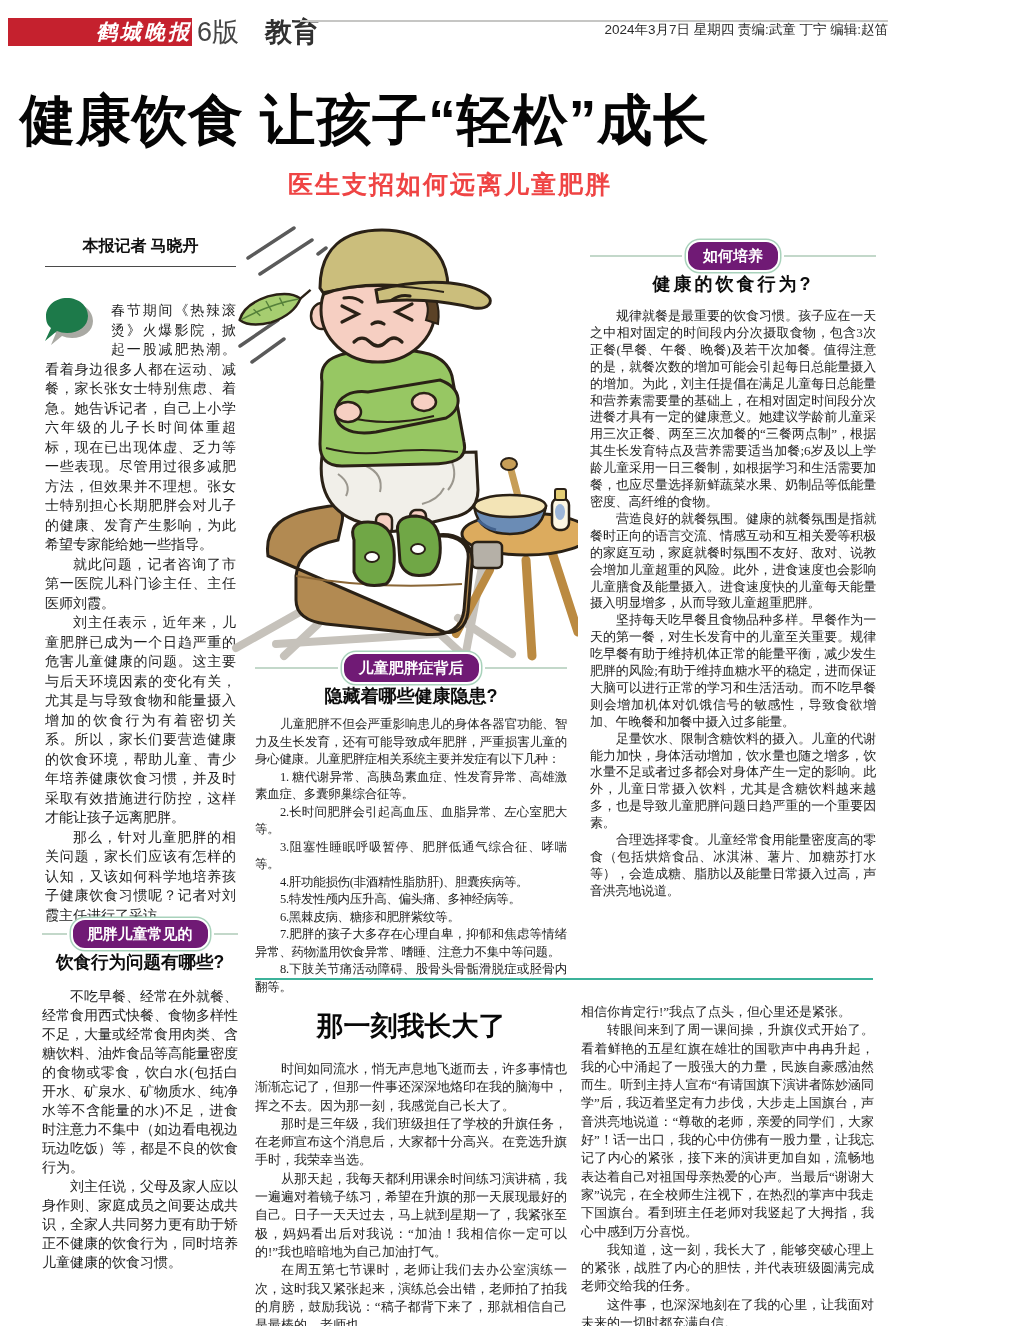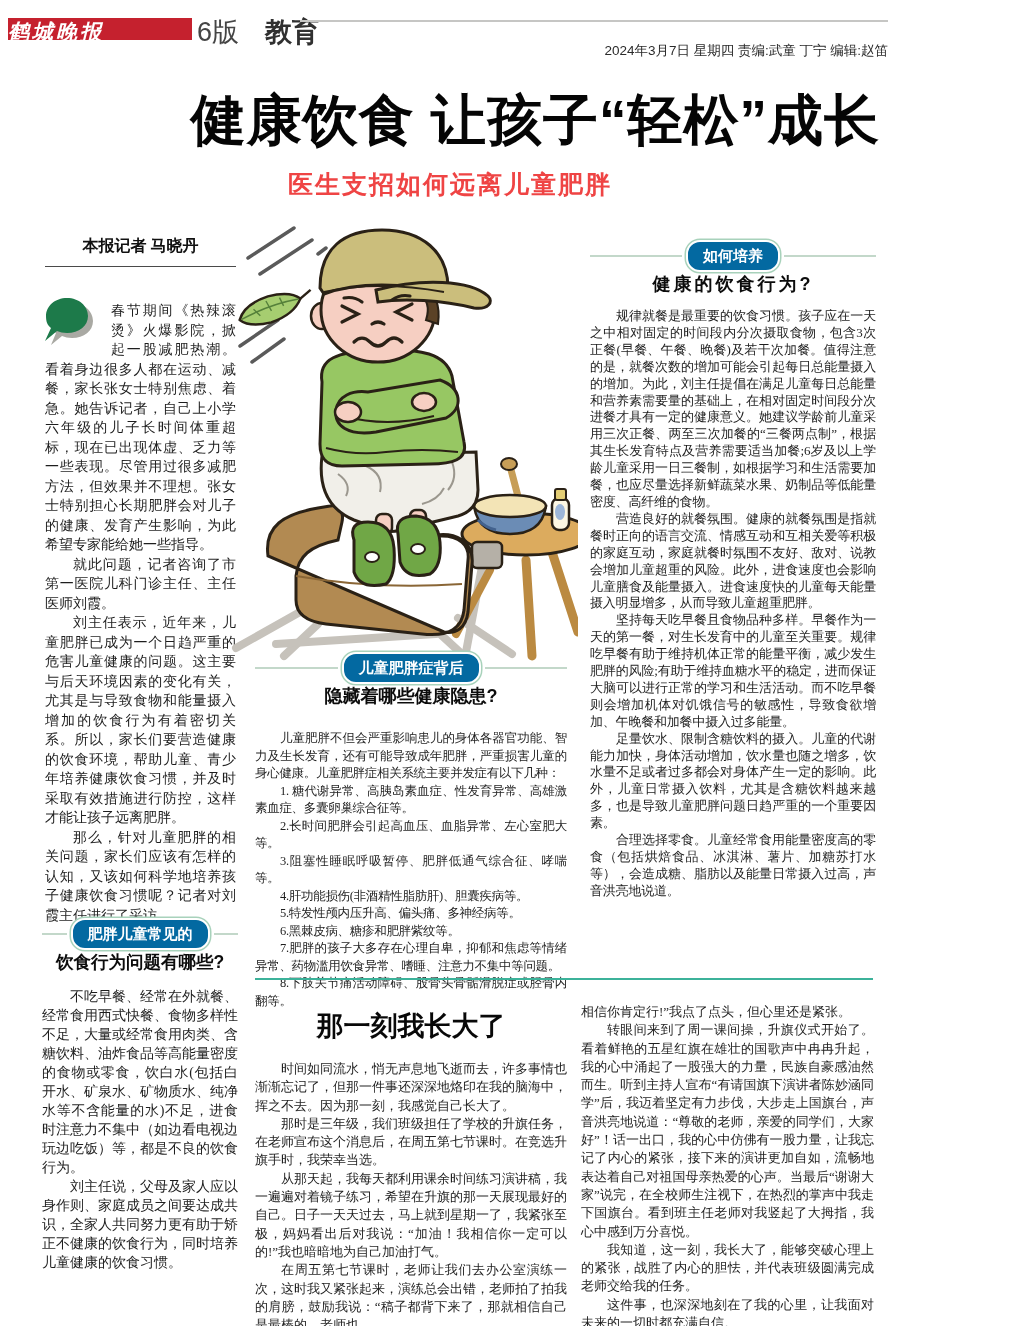--- a/index.html
+++ b/index.html
@@ -2,34 +2,34 @@
 <html><head>
 <meta charset="utf-8">
 <style>
   * { margin:0; padding:0; box-sizing:border-box; }
   html,body { width:1024px; background:#ffffff; }
   body { position:relative; height:1326px; overflow:hidden;
          font-family:"Liberation Serif","DejaVu Serif",serif; color:#1e1e1e; }
   .abs { position:absolute; }
 
   
-  .logo { left:8px; top:18px; width:184px; height:22px; background:#c5212e;
+  .logo { left:8px; top:18px; width:184px; height:28px; background:#c5212e;
           color:#fff; font-family:"Liberation Serif","DejaVu Serif",serif;
           font-style:italic; font-weight:bold; font-size:21px; line-height:28px;
-          text-align:left; letter-spacing:3px; }
+          text-align:right; letter-spacing:3px; }
   .pageline { left:197px; top:14px; font-family:"Liberation Sans","DejaVu Sans",sans-serif;
               font-size:27px; color:#454545; }
   .pageline .sec { font-weight:bold; color:#303030; margin-left:26px; }
   .head-rule { left:300px; top:20px; width:588px; height:2px; background:#c6c6c4; }
-  .dateline { left:448px; top:42px; width:440px; text-align:right;
+  .dateline { left:448px; top:21px; width:440px; text-align:right;
               font-family:"Liberation Sans","DejaVu Sans",sans-serif;
               font-size:13.5px; color:#2b2b2b; }
 
   
-  .headline { left:20px; top:88px; width:860px; text-align:right;
+  .headline { left:20px; top:88px; width:860px; text-align:left;
               font-family:"Liberation Sans","DejaVu Sans",sans-serif;
               font-weight:bold; font-size:55px; line-height:64px; letter-spacing:1px; color:#050505; }
   .subhead  { left:20px; top:168px; width:860px; text-align:center;
               font-family:Liberation Serif, serif;
               font-weight:bold; font-size:25px; color:#ef4444; letter-spacing:2px; }
 
   
   .just p { text-align:justify; }
   p.ind  { text-indent:2em; }
   p.cont { text-indent:0; }
@@ -39,35 +39,35 @@
   .byline { text-align:center; font-weight:bold; font-size:16px; color:#111;
             padding-bottom:9px; border-bottom:1px solid #4a4a4a; }
   .intro { margin-top:34px; font-size:14px; line-height:19.5px; }
   .intro p { text-align:justify; }
   .bubble-float { float:left; width:66px; height:42px; }
   .bubble-float svg { margin-left:-4px; margin-top:-6px; }
 
   
   .tabrow { display:flex; align-items:center; }
   .tabrow::before, .tabrow::after { content:""; flex:1; height:1.5px; background:#c3d8ca; }
-  .tab { background:#0369a1; color:#fff; white-space:nowrap;
+  .tab { background:#701a75; color:#fff; white-space:nowrap;
          font-family:"Liberation Sans","DejaVu Sans",sans-serif;
          font-weight:bold; font-size:15px; line-height:1;
          padding:6px 15px 7px; border-radius:14px;
          border:2px solid #fff; box-shadow:0 0 0 1.5px #a8d2bb; margin:0 4px; }
   .sec-head { text-align:center; font-family:"Liberation Sans","DejaVu Sans",sans-serif;
               font-weight:bold; color:#0c0c0c; }
 
   .sec-habits { left:42px; top:918px; width:196px; }
   .sec-habits .sec-head { font-size:17.5px; }
   .sec-habits .body { margin-top:13px; font-size:14px; line-height:19px; }
 
   .sec-risks { left:255px; top:652px; width:312px; }
   .sec-risks .sec-head { font-size:18px; }
-  .sec-risks .body { margin-top:22px; font-size:12.5px; line-height:17.5px; letter-spacing:-0.3px; }
+  .sec-risks .body { margin-top:8px; font-size:12.5px; line-height:17.5px; letter-spacing:-0.3px; }
 
   .sec-cultivate { left:590px; top:240px; width:286px; }
   .sec-cultivate .sec-head { font-size:18px; letter-spacing:3px; }
   .sec-cultivate .body { margin-top:12px; font-size:13px; line-height:16.9px; letter-spacing:-0.2px; }
 
   
   .art { left:226px; top:204px; width:352px; height:458px; }
 
   
   .essay-rule { left:255px; top:978px; width:618px; height:2px; background:#3cb29a; }
@@ -238,21 +238,21 @@
       <p class="ind">刘主任说，父母及家人应以身作则、家庭成员之间要达成共识，全家人共同努力更有助于矫正不健康的饮食行为，同时培养儿童健康的饮食习惯。</p>
     </div>
   </section>
 
   <div class="abs essay-rule"></div>
 
   <section class="abs essay-left just">
     <h3 class="essay-title">那一刻我长大了</h3>
     <div class="body">
       <p class="ind">时间如同流水，悄无声息地飞逝而去，许多事情也渐渐忘记了，但那一件事还深深地烙印在我的脑海中，挥之不去。因为那一刻，我感觉自己长大了。</p>
-      <p class="ind">那时是三年级，我们班级担任了学校的升旗任务，在老师宣布这个消息后，在周五第七节课时。在竞选升旗手时，我荣幸当选。</p>
+      <p class="ind">那时是三年级，我们班级担任了学校的升旗任务，在老师宣布这个消息后，大家都十分高兴。在竞选升旗手时，我荣幸当选。</p>
       <p class="ind">从那天起，我每天都利用课余时间练习演讲稿，我一遍遍对着镜子练习，希望在升旗的那一天展现最好的自己。日子一天天过去，马上就到星期一了，我紧张至极，妈妈看出后对我说：“加油！我相信你一定可以的!”我也暗暗地为自己加油打气。</p>
       <p class="ind">在周五第七节课时，老师让我们去办公室演练一次，这时我又紧张起来，演练总会出错，老师拍了拍我的肩膀，鼓励我说：“稿子都背下来了，那就相信自己是最棒的，老师也</p>
     </div>
   </section>
 
   <section class="abs essay-right just">
     <div class="body">
       <p class="cont">相信你肯定行!”我点了点头，但心里还是紧张。</p>
       <p class="ind">转眼间来到了周一课间操，升旗仪式开始了。看着鲜艳的五星红旗在雄壮的国歌声中冉冉升起，我的心中涌起了一股强大的力量，民族自豪感油然而生。听到主持人宣布“有请国旗下演讲者陈妙涵同学”后，我迈着坚定有力步伐，大步走上国旗台，声音洪亮地说道：“尊敬的老师，亲爱的同学们，大家好”！话一出口，我的心中仿佛有一股力量，让我忘记了内心的紧张，接下来的演讲更加自如，流畅地表达着自己对祖国母亲热爱的心声。当最后“谢谢大家”说完，在全校师生注视下，在热烈的掌声中我走下国旗台。看到班主任老师对我竖起了大拇指，我心中感到万分喜悦。</p>
       <p class="ind">我知道，这一刻，我长大了，能够突破心理上的紧张，战胜了内心的胆怯，并代表班级圆满完成老师交给我的任务。</p>

